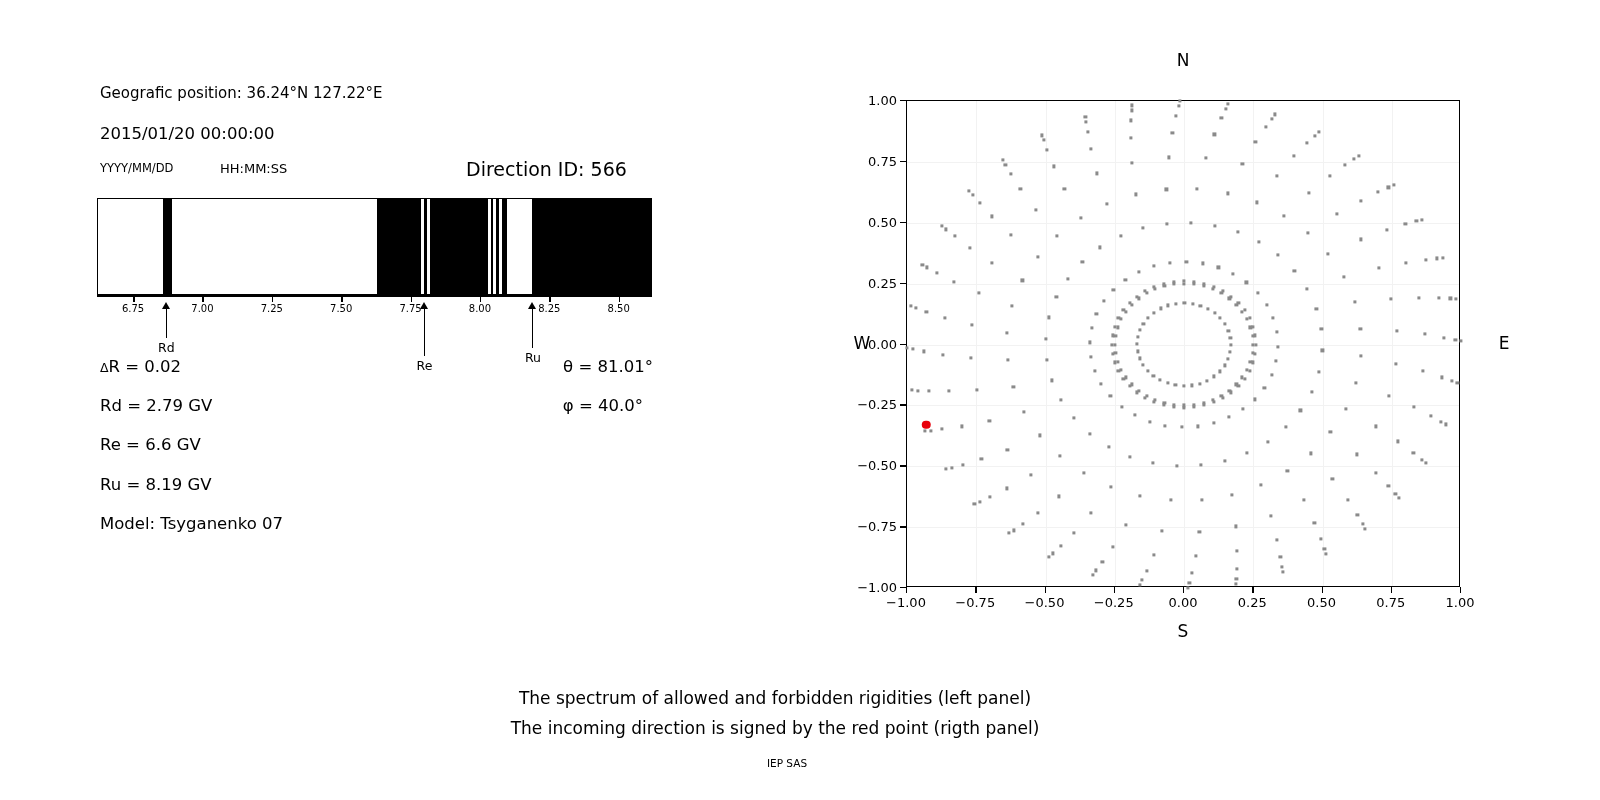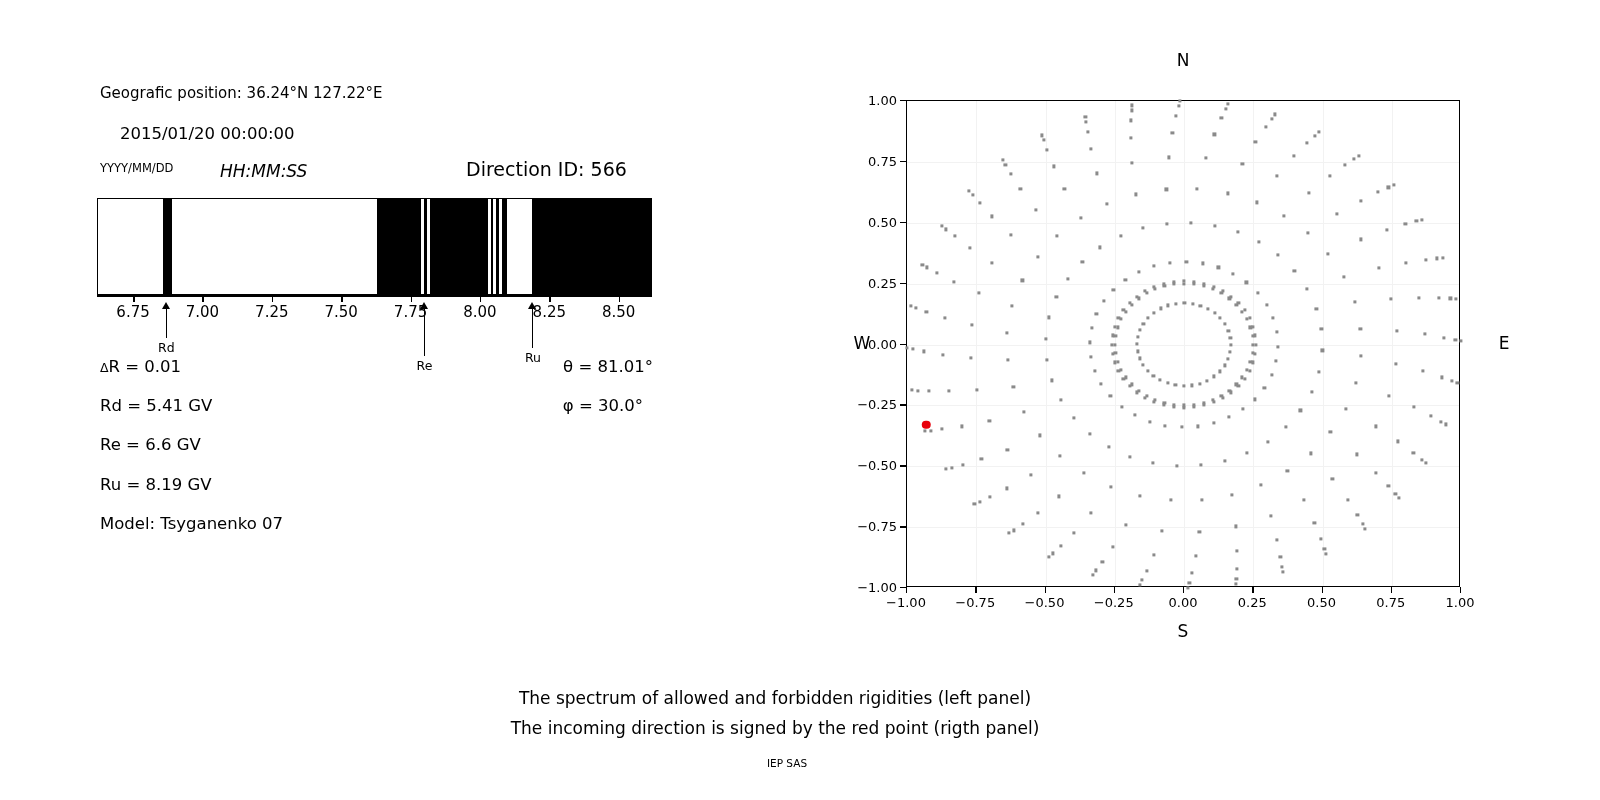--- a/index.html
+++ b/index.html
@@ -5,36 +5,36 @@
   html,body{margin:0;padding:0;}
   body{
     width:1600px;height:800px;background:#ffffff;
     font-family:"DejaVu Sans","Liberation Sans",sans-serif;
     color:#000000;overflow:hidden;position:relative;
   }
   .abs{position:absolute;}
 
   
   #geo-position{left:100px;top:84px;font-size:15px;white-space:nowrap;}
-  #datetime{left:100px;top:124px;font-size:16.5px;white-space:nowrap;margin-left:20px;}
+  #datetime{left:100px;top:124px;font-size:16.5px;white-space:nowrap;}
   #fmt-date{left:100px;top:161px;font-size:11.5px;white-space:nowrap;}
-  #fmt-time{left:220px;top:161px;font-size:17px;white-space:nowrap;font-style:italic;}
+  #fmt-time{left:220px;top:161px;font-size:13px;white-space:nowrap;}
   #direction-id{left:466px;top:158px;font-size:19px;white-space:nowrap;}
 
   #spectrum-wrap{left:97px;top:198px;width:555px;height:97px;}
   #spectrum-bar{
     position:absolute;left:0;top:0;width:555px;height:97px;
     background:#ffffff;border:1.3px solid #000000;box-sizing:border-box;
     overflow:hidden;
   }
   .band{position:absolute;top:0;height:100%;background:#000000;}
 
   #spec-axis{position:absolute;left:0;top:97px;width:555px;height:1.6px;background:#000;}
   .tick{position:absolute;top:97px;width:1.5px;height:7px;background:#000;}
-  .ticklabel{position:absolute;top:105px;font-size:15px;transform:translateX(-50%);white-space:nowrap;}
+  .ticklabel{position:absolute;top:105px;font-size:10px;transform:translateX(-50%);white-space:nowrap;}
 
   .markerline{position:absolute;width:1.4px;background:#000;}
   .markerhead{position:absolute;width:0;height:0;
     border-left:4.5px solid transparent;border-right:4.5px solid transparent;
     border-bottom:7px solid #000;}
   .markerlabel{position:absolute;font-size:12.5px;transform:translateX(-50%);white-space:nowrap;}
 
   .param{position:absolute;font-size:16.5px;white-space:nowrap;}
   .param-r{position:absolute;font-size:16.5px;white-space:nowrap;transform:translateX(-100%);}
   .dR-sub{font-size:12.5px;vertical-align:0;}
@@ -117,27 +117,27 @@
       <div class="markerlabel" style="left: 69.375px; top: 142px;">Rd</div>
       <div class="markerline" style="left: 326.75px; top: 110px; height: 48px;"></div>
       <div class="markerhead" style="left: 322.95px; top: 104px;"></div>
       <div class="markerlabel" style="left: 327.45px; top: 160px;">Re</div>
       <div class="markerline" style="left: 434.975px; top: 110px; height: 40px;"></div>
       <div class="markerhead" style="left: 431.175px; top: 104px;"></div>
       <div class="markerlabel" style="left: 436px; top: 152px;">Ru</div>
     </div>
 </div>
 
-<div class="param" style="left:100px;top:357px;"><span class="dR-sub">Δ</span><span>R = 0.01</span></div>
-<div class="param" style="left:100px;top:396px;">Rd = 5.41 GV</div>
+<div class="param" style="left:100px;top:357px;"><span class="dR-sub">Δ</span><span>R = 0.02</span></div>
+<div class="param" style="left:100px;top:396px;">Rd = 2.79 GV</div>
 <div class="param" style="left:100px;top:435px;">Re = 6.6 GV</div>
 <div class="param" style="left:100px;top:475px;">Ru = 8.19 GV</div>
 <div class="param" style="left:100px;top:514px;">Model: Tsyganenko 07</div>
 <div class="param-r" style="left:653px;top:357px;">θ = 81.01°</div>
-<div class="param-r" style="left:643px;top:396px;">φ = 30.0°</div>
+<div class="param-r" style="left:643px;top:396px;">φ = 40.0°</div>
 
 <div class="abs" id="polar-panel">
   <div id="polar-frame">
     <div id="grid-layer">
         <div class="gridline-v" style="left: 69.25px;"></div>
         <div class="gridline-v" style="left: 138.5px;"></div>
         <div class="gridline-v" style="left: 207.75px;"></div>
         <div class="gridline-v" style="left: 277px;"></div>
         <div class="gridline-v" style="left: 346.25px;"></div>
         <div class="gridline-v" style="left: 415.5px;"></div>

